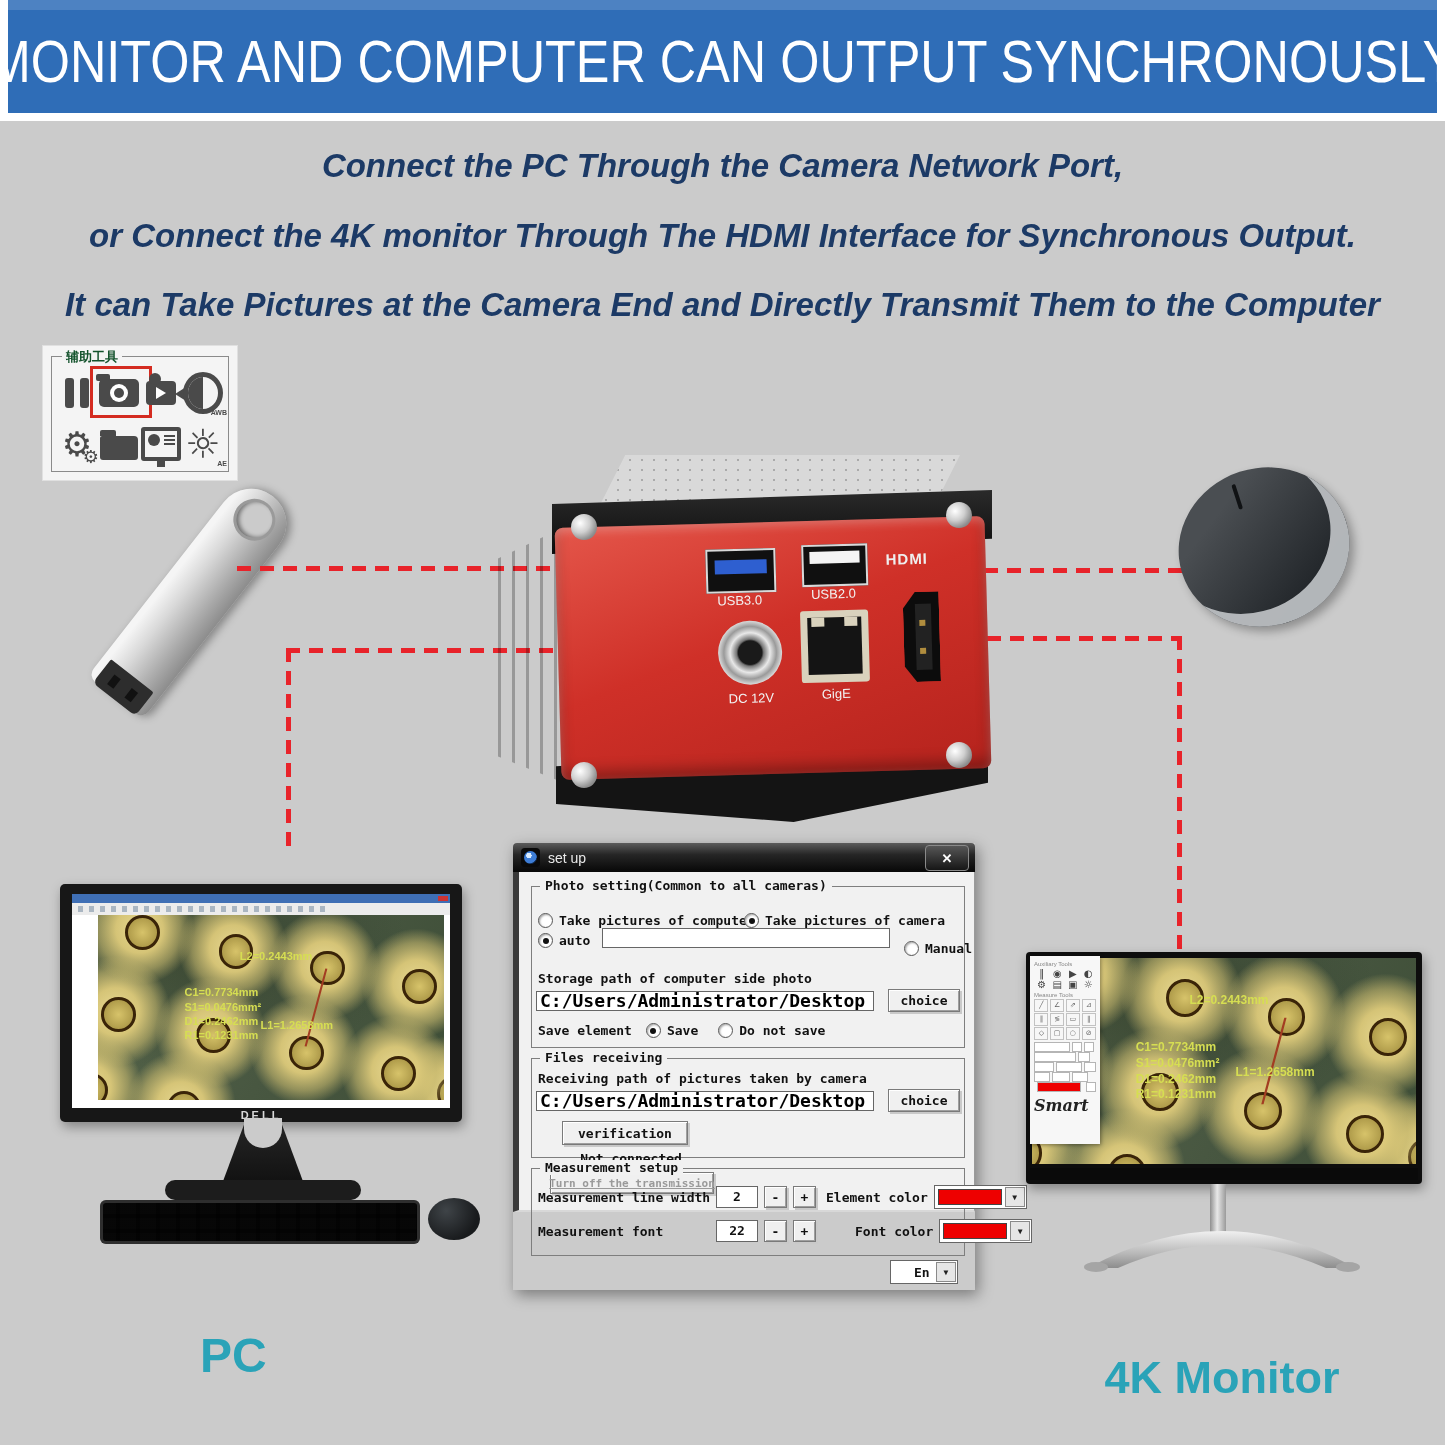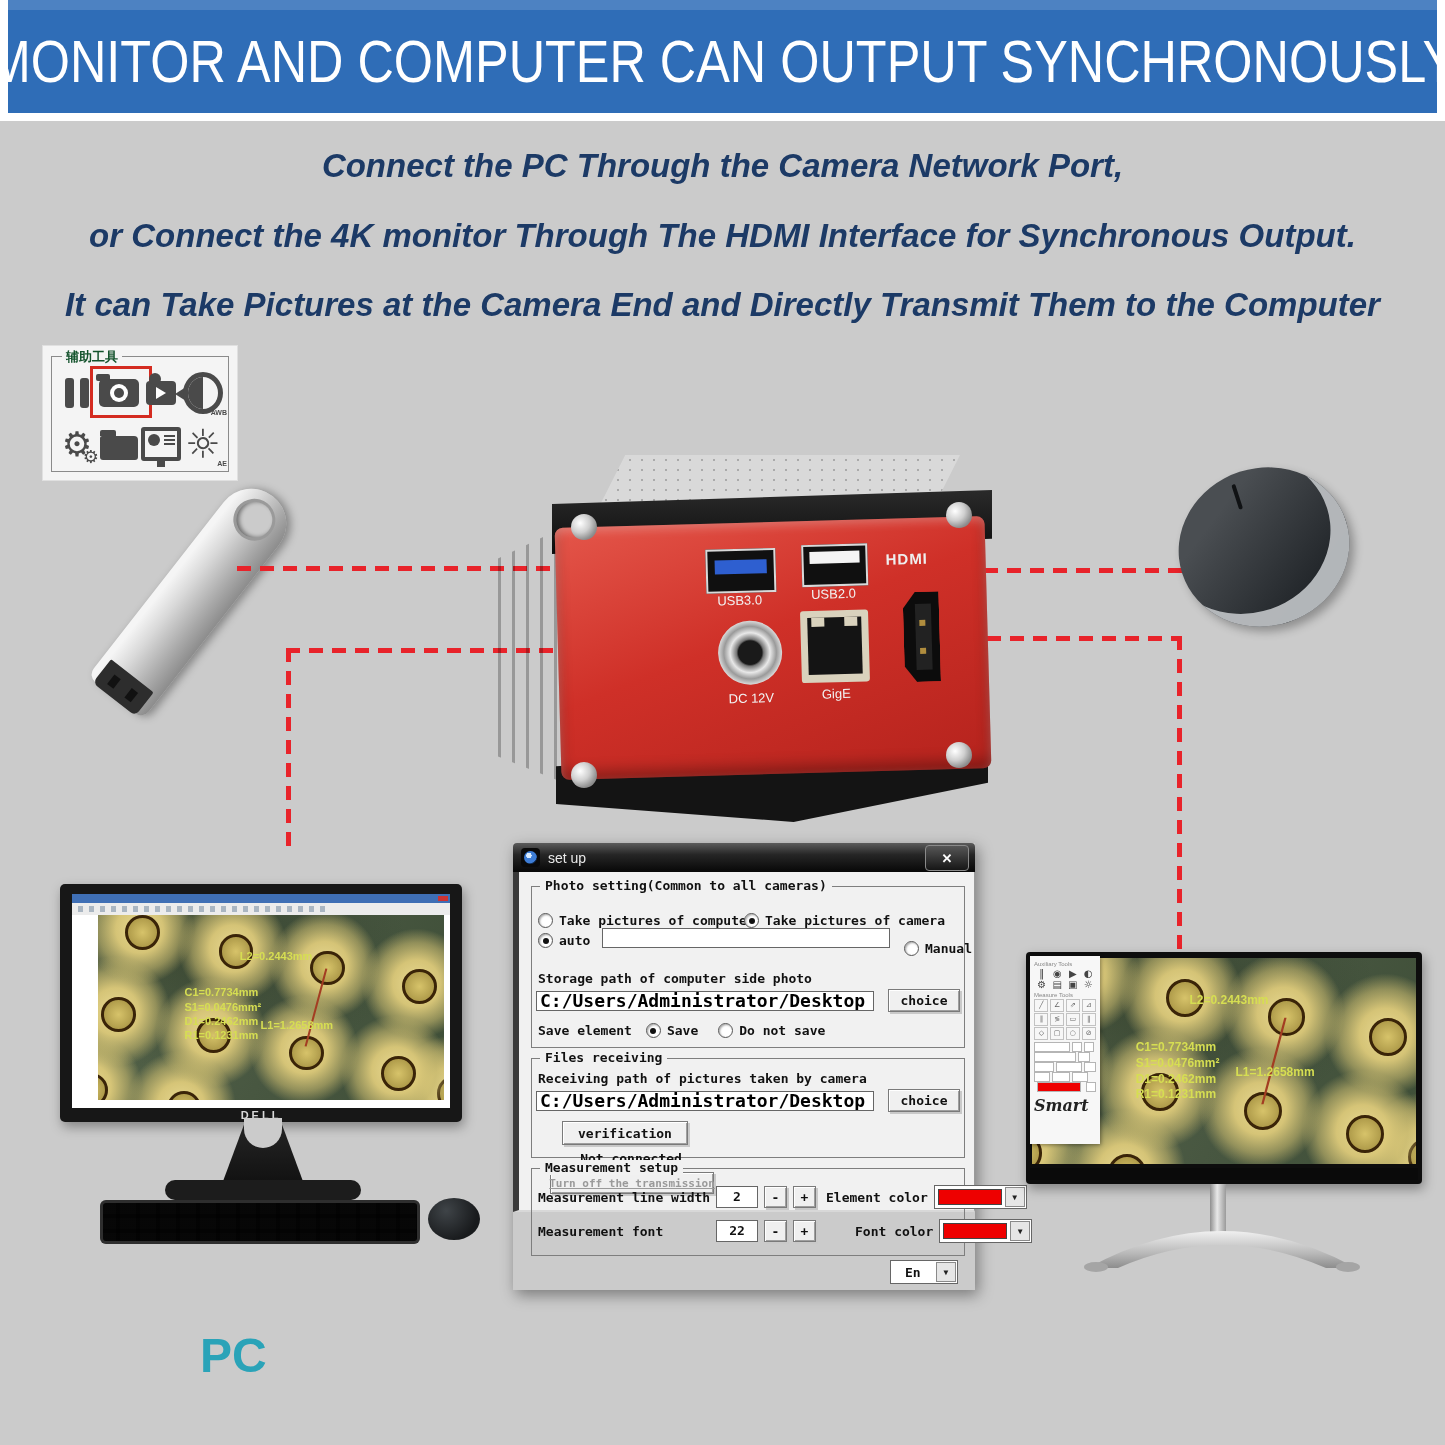--- a/index.html
+++ b/index.html
@@ -442,21 +442,21 @@
           <span style="margin-left:33px;">Font color</span>
           <div class="combo">
             <i class="swatch" style="background: rgb(238, 0, 0);"></i>
             <span class="dd">▼</span>
           </div>
         </div>
       </div>
 
       <div class="row" style="right:16px;top:388px;left:auto;">
         <div class="combo" style="width:66px;justify-content:space-between;">
-          <span style="padding-left:14px;">En</span>
+          <span style="padding-left:23px;">En</span>
           <span class="dd">▼</span>
         </div>
       </div>
     </div>
   </div>
 
   <div class="abs m4k-bezel">
     <div class="scope" style="left:6px;top:6px;width:384px;height:206px;">
         <div class="blob" style="height: 122.88px; width: 122.88px; left: 330.24px; top: 134.26px;">
           <div class="ring"></div>
@@ -565,14 +565,15 @@
           <stop offset=".6" stop-color="#b9b9b9"></stop>
           <stop offset="1" stop-color="#8d8d8d"></stop>
     </linearGradient>
       </defs>
     <path d="M6,46 Q140,-28 274,46 L244,46 Q140,0 36,46 Z" fill="url(#silver)"></path>
     <ellipse cx="14" cy="45" rx="12" ry="5" fill="#a5a5a5"></ellipse>
     <ellipse cx="266" cy="45" rx="12" ry="5" fill="#a5a5a5"></ellipse>
   </svg>
 
   <div class="abs pc-label" style="left:200px;top:1328px;font-size:48px;">PC</div>
+  <div class="abs m4k-label" style="left:1020px;top:1352px;width:404px;text-align:center;font-size:45px;">4K Monitor</div>
 
 </div>
 
 </body></html>

